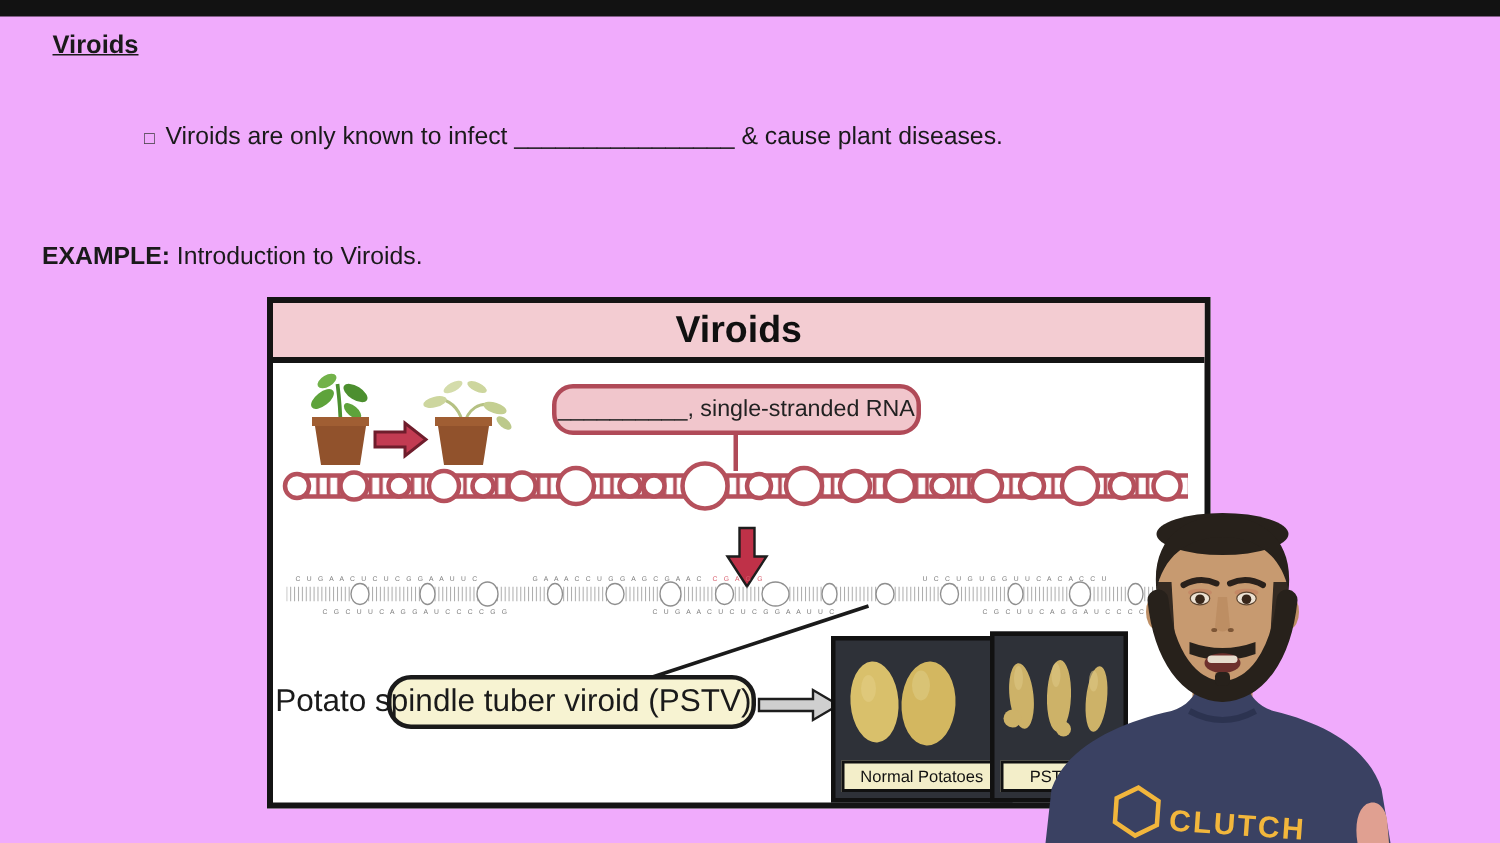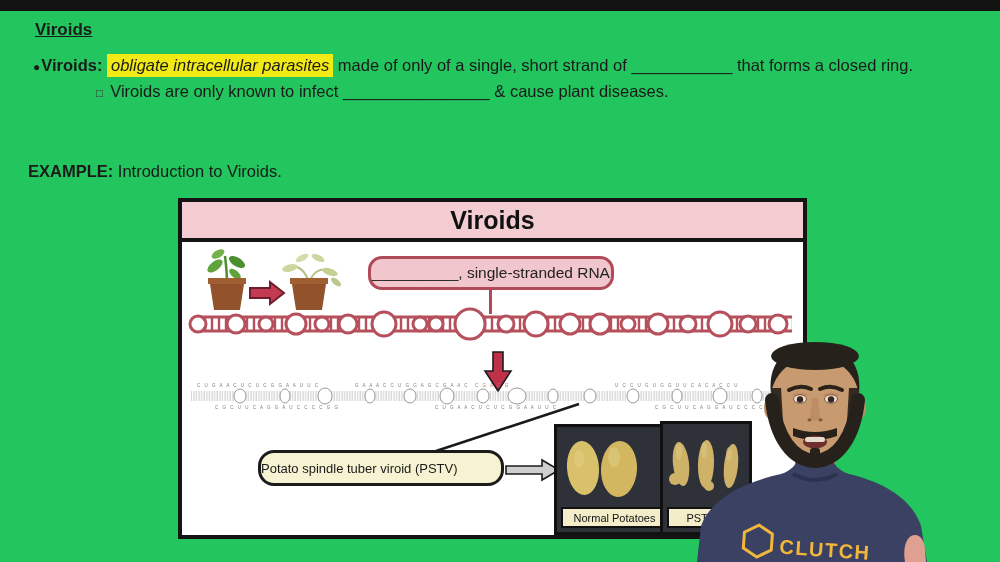--- a/index.html
+++ b/index.html
@@ -1,16 +1,16 @@
 <!DOCTYPE html>
 <html><head>
 <meta charset="utf-8">
 <style>
   html,body { margin:0; padding:0; background:#fff; }
-  .screen { position:relative; width:1000px; height:562px; background:#22c55e;
+  .screen { position:relative; width:1000px; height:562px; background:#f0abfc;
             font-family:"Liberation Sans", sans-serif; color:#1a1a1a; overflow:hidden; }
   .top-bar { position:absolute; left:0; top:0; width:1000px; height:11px; background:#121212; }
 
   .page-title { position:absolute; left:35px; top:20px; font-size:17px; font-weight:bold;
                 text-decoration:underline; }
   .line { position:absolute; white-space:nowrap; font-size:16.5px; }
   .def  { left:33px; top:56px; }
   .sub1 { left:96px; top:82px; }
   .sub2 { left:96px; top:127px; }
   .example { left:28px; top:162px; }
@@ -28,22 +28,22 @@
   .ab { position:absolute; }
 
   .rna-label { left:186px; top:14px; width:246px; height:34px; background:#f1c6cc;
                border:3px solid #b04a58; border-radius:14px; box-sizing:border-box;
                display:flex; align-items:center; justify-content:center;
                font-size:15.5px; color:#222; white-space:nowrap; }
   .connector { left:307px; top:46px; width:3px; height:26px; background:#b04a58; }
 
   .pstv-label { left:76px; top:208px; width:246px; height:36px; background:#f7f3d2;
                 border:3px solid #1a1a1a; border-radius:16px; box-sizing:border-box;
-                display:flex; align-items:center; justify-content:flex-start;
-                font-size:13px; white-space:nowrap; }
+                display:flex; align-items:center; justify-content:flex-end;
+                font-size:21px; white-space:nowrap; }
 
   .photo { background:#2e3138; border:3px solid #111; box-sizing:border-box; overflow:hidden; }
   .photo1 { left:372px; top:182px; width:121px; height:111px; }
   .photo2 { left:478px; top:179px; width:92px; height:114px; }
   .caption { position:absolute; left:4px; right:4px; bottom:4px; height:21px; background:#f3eec9;
              border:2px solid #111; box-sizing:border-box; font-size:11px; color:#111;
              display:flex; align-items:center; justify-content:center;
              white-space:nowrap; overflow:hidden; }
 
   .person { position:absolute; left:693px; top:338px; width:250px; height:224px; z-index:40; }
@@ -51,21 +51,20 @@
 </style>
 </head>
 <body>
 
 <div class="screen">
 
   <div class="top-bar"></div>
 
   <div class="page-title">Viroids</div>
 
-  <div class="line def"><span class="bullet-glyph">●</span><span class="bold">Viroids</span><span class="bold">: </span><span class="hl">obligate intracellular parasites</span><span> made of only of a single, short strand of </span><span>___________</span><span> that forms a closed ring.</span></div>
 
   <div class="line sub1"><span class="square-glyph">□</span><span>Viroids are only known to infect </span><span>________________</span><span> &amp; cause plant diseases.</span></div>
 
 
   <div class="line example"><span class="bold">EXAMPLE:</span><span> Introduction to Viroids.</span></div>
 
   <div class="figure">
     <div class="fig-header">
       <span>Viroids</span>
     </div>

